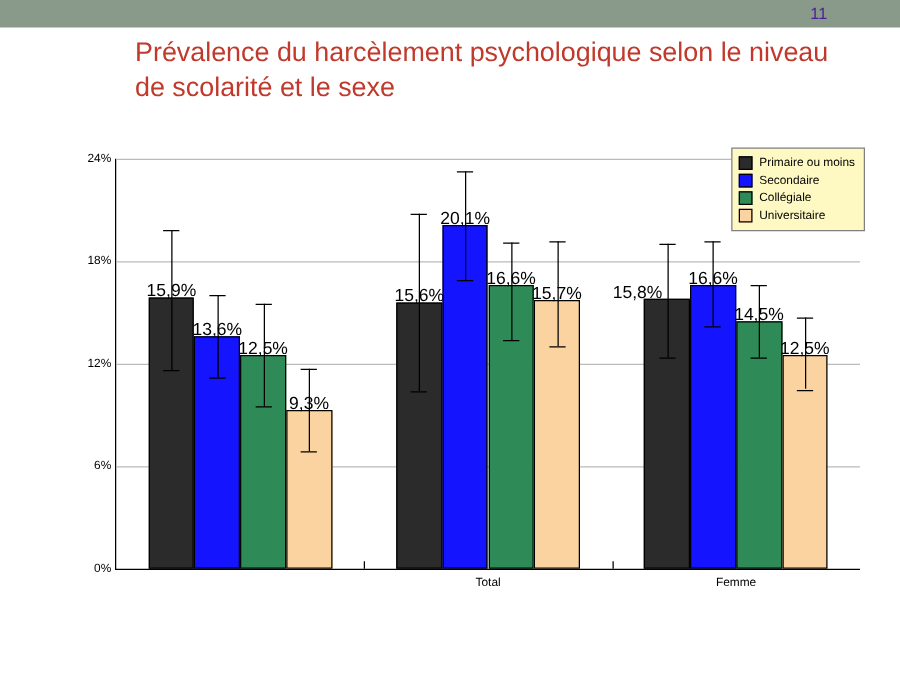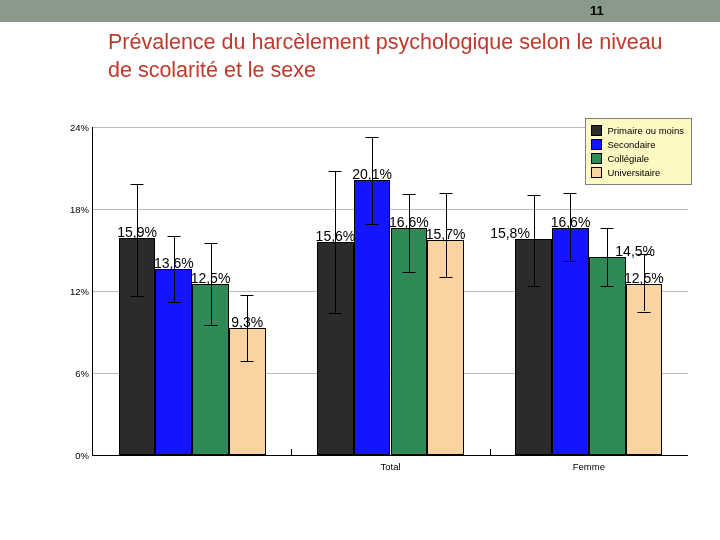--- a/index.html
+++ b/index.html
@@ -25,22 +25,23 @@
     position: absolute;
     left: 0; top: 0;
     width: 720px; height: 22px;
     background: #8a9a8a;
   }
   #slide-number {
     position: absolute;
     right: 0; top: 0;
     width: 130px; height: 22px;
     line-height: 22px;
-    color: #000000;
-    font-weight: bold;
+    text-align: center;
+    color: #4c1d95;
+    font-weight: normal;
     font-size: 13px;
   }
   
   #title {
     position: absolute;
     left: 108px; top: 28px;
     width: 580px;
     color: #c0392b;
     font-size: 21.5px;
     line-height: 28px;
@@ -220,21 +221,21 @@
         <div class="bar-label" style="left: 417px; top: 98.0667px; text-align: center;">15,8%</div>
         <div class="errbar" style="left: 440.796px; top: 68.3333px; height: 90.2px;"></div>
         <div class="errcap" style="left: 440.796px; top: 68.3333px;"></div>
         <div class="errcap" style="left: 440.796px; top: 158.533px;"></div>
         <div class="bar" style="left: 459.142px; width: 36.6917px; height: 226.867px; background: rgb(20, 20, 255);"></div>
         <div class="bar-label" style="left: 477.488px; top: 87.1333px;">16,6%</div>
         <div class="errbar" style="left: 477.488px; top: 65.6px; height: 68.3333px;"></div>
         <div class="errcap" style="left: 477.488px; top: 65.6px;"></div>
         <div class="errcap" style="left: 477.488px; top: 133.933px;"></div>
         <div class="bar" style="left: 495.833px; width: 36.6917px; height: 198.167px; background: rgb(46, 139, 87);"></div>
-        <div class="bar-label" style="left: 514.179px; top: 115.833px; margin-left: 28px;">14,5%</div>
+        <div class="bar-label" style="left: 514.179px; top: 115.833px;">14,5%</div>
         <div class="errbar" style="left: 514.179px; top: 101.133px; height: 57.4px;"></div>
         <div class="errcap" style="left: 514.179px; top: 101.133px;"></div>
         <div class="errcap" style="left: 514.179px; top: 158.533px;"></div>
         <div class="bar" style="left: 532.525px; width: 36.6917px; height: 170.833px; background: rgb(251, 211, 160);"></div>
         <div class="bar-label" style="left: 550.871px; top: 143.167px;">12,5%</div>
         <div class="errbar" style="left: 550.871px; top: 127.1px; height: 57.4px;"></div>
         <div class="errcap" style="left: 550.871px; top: 127.1px;"></div>
         <div class="errcap" style="left: 550.871px; top: 184.5px;"></div>
       </div>
     <div id="legend">

